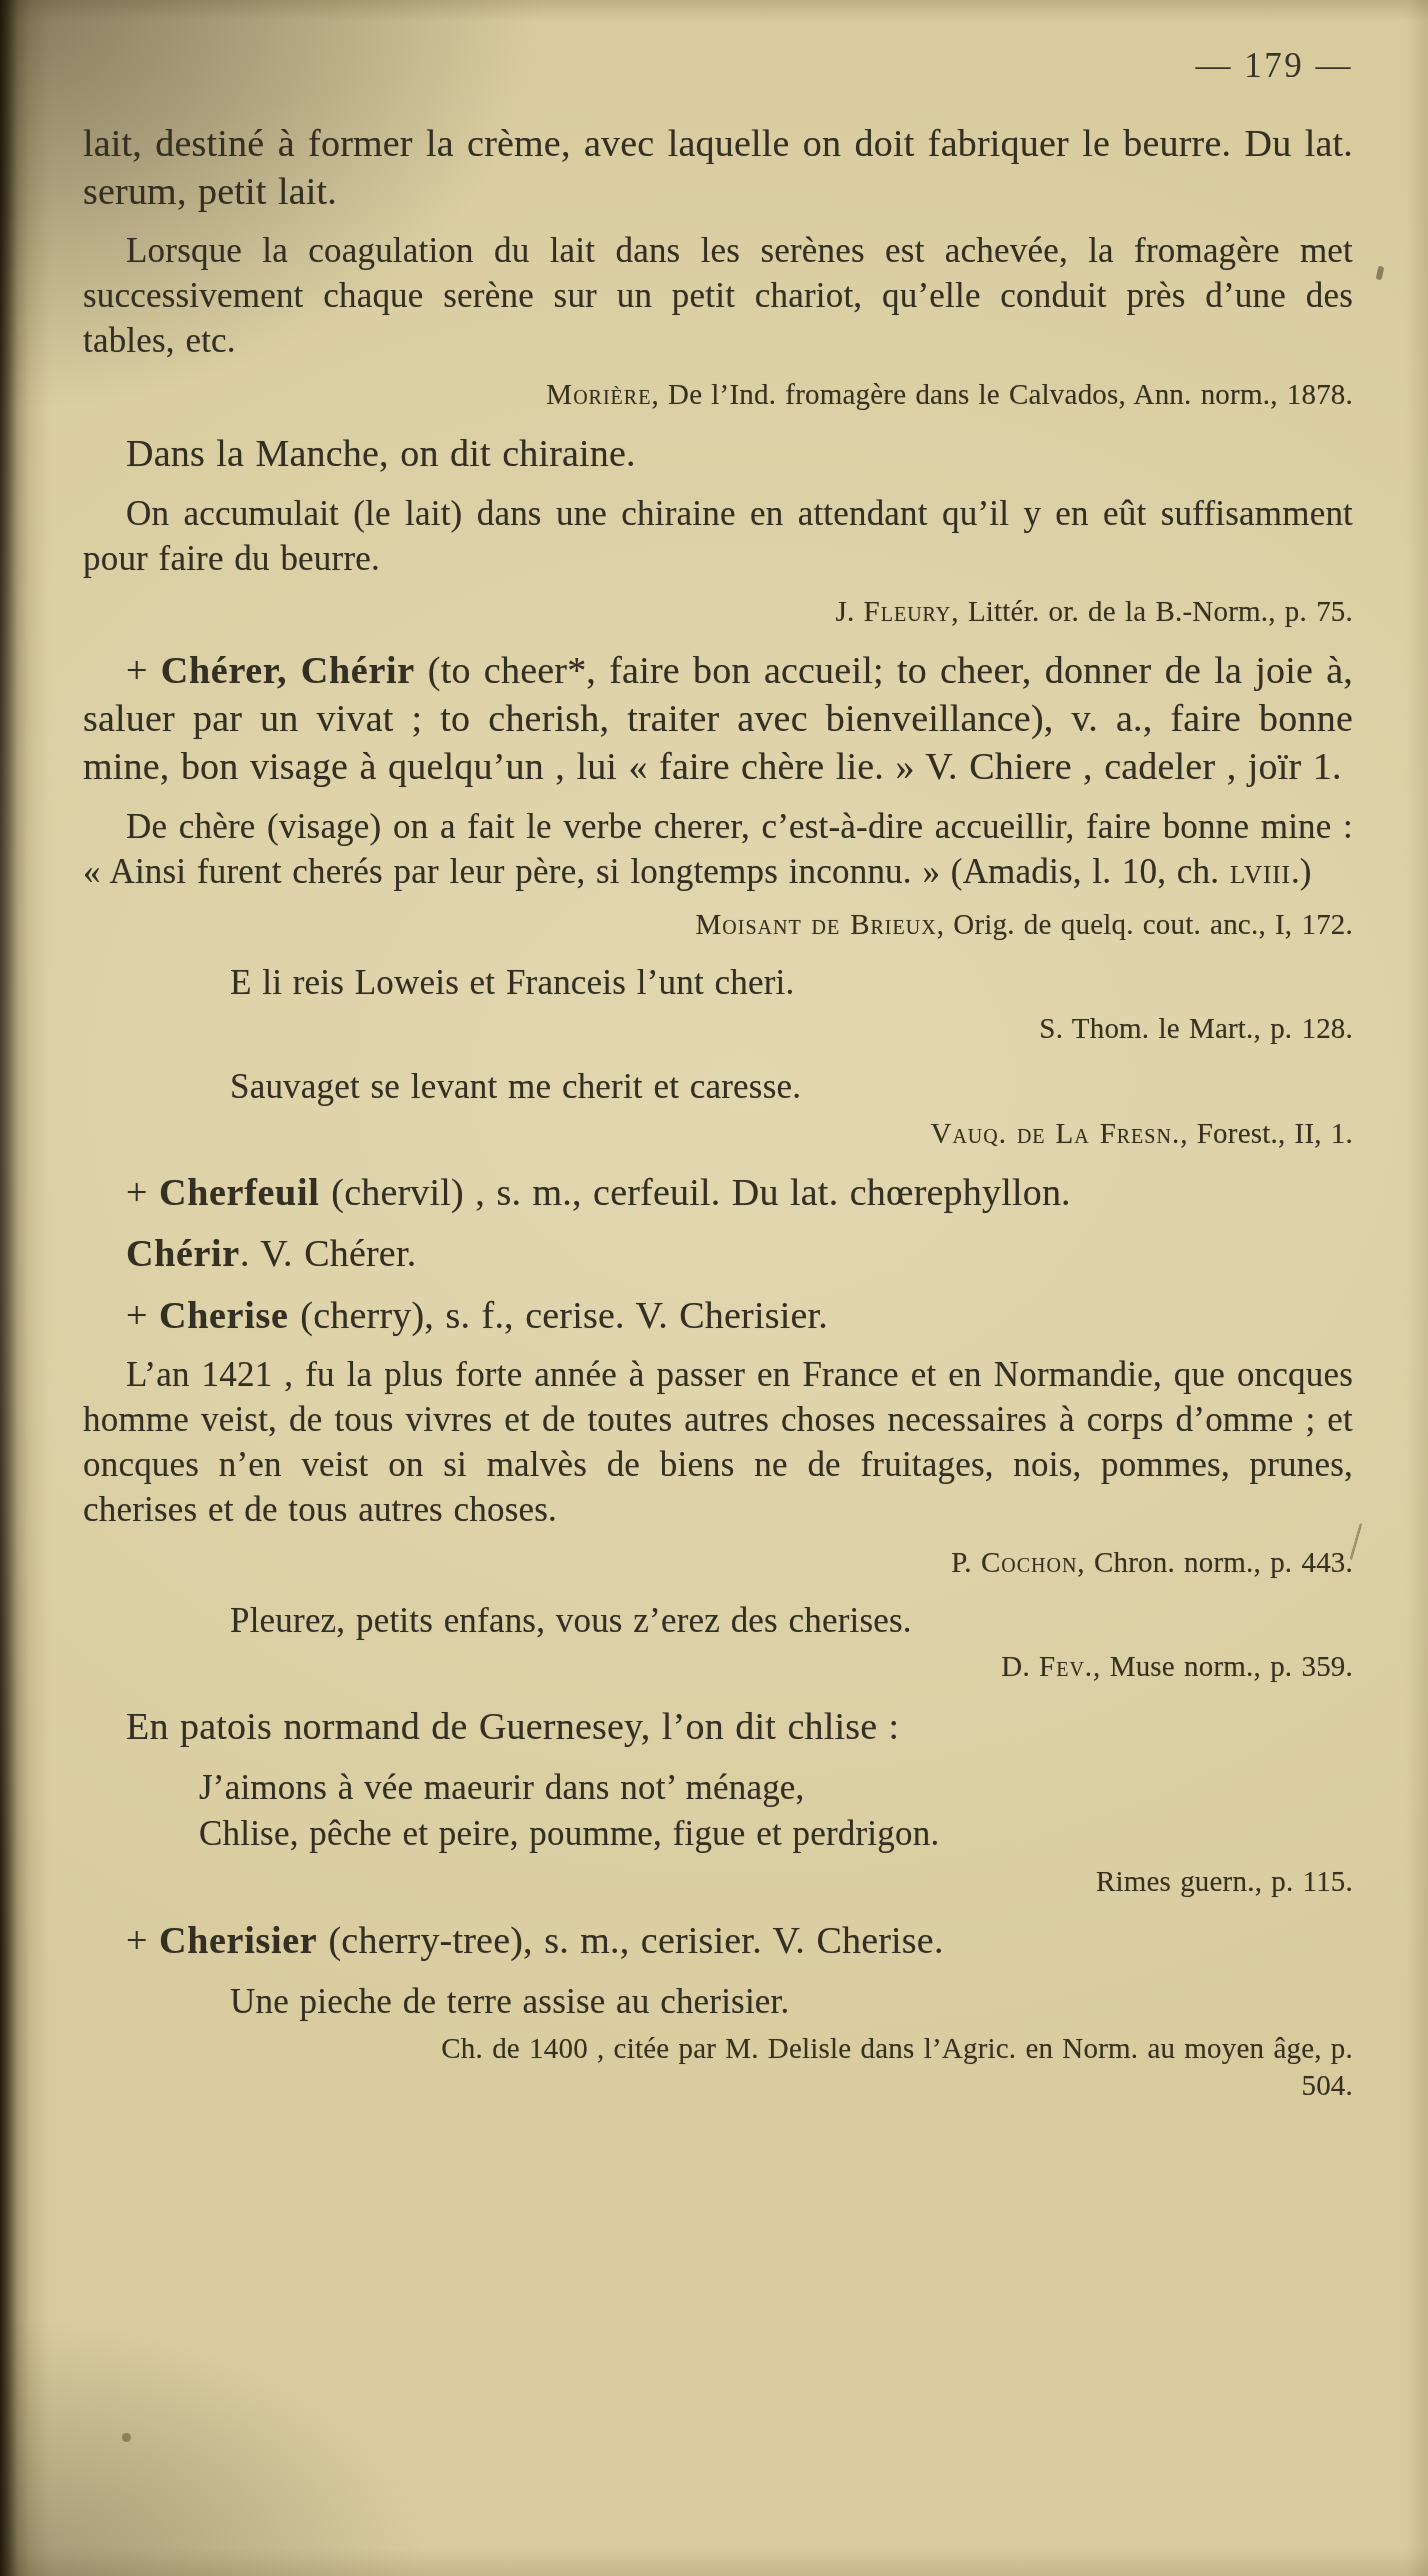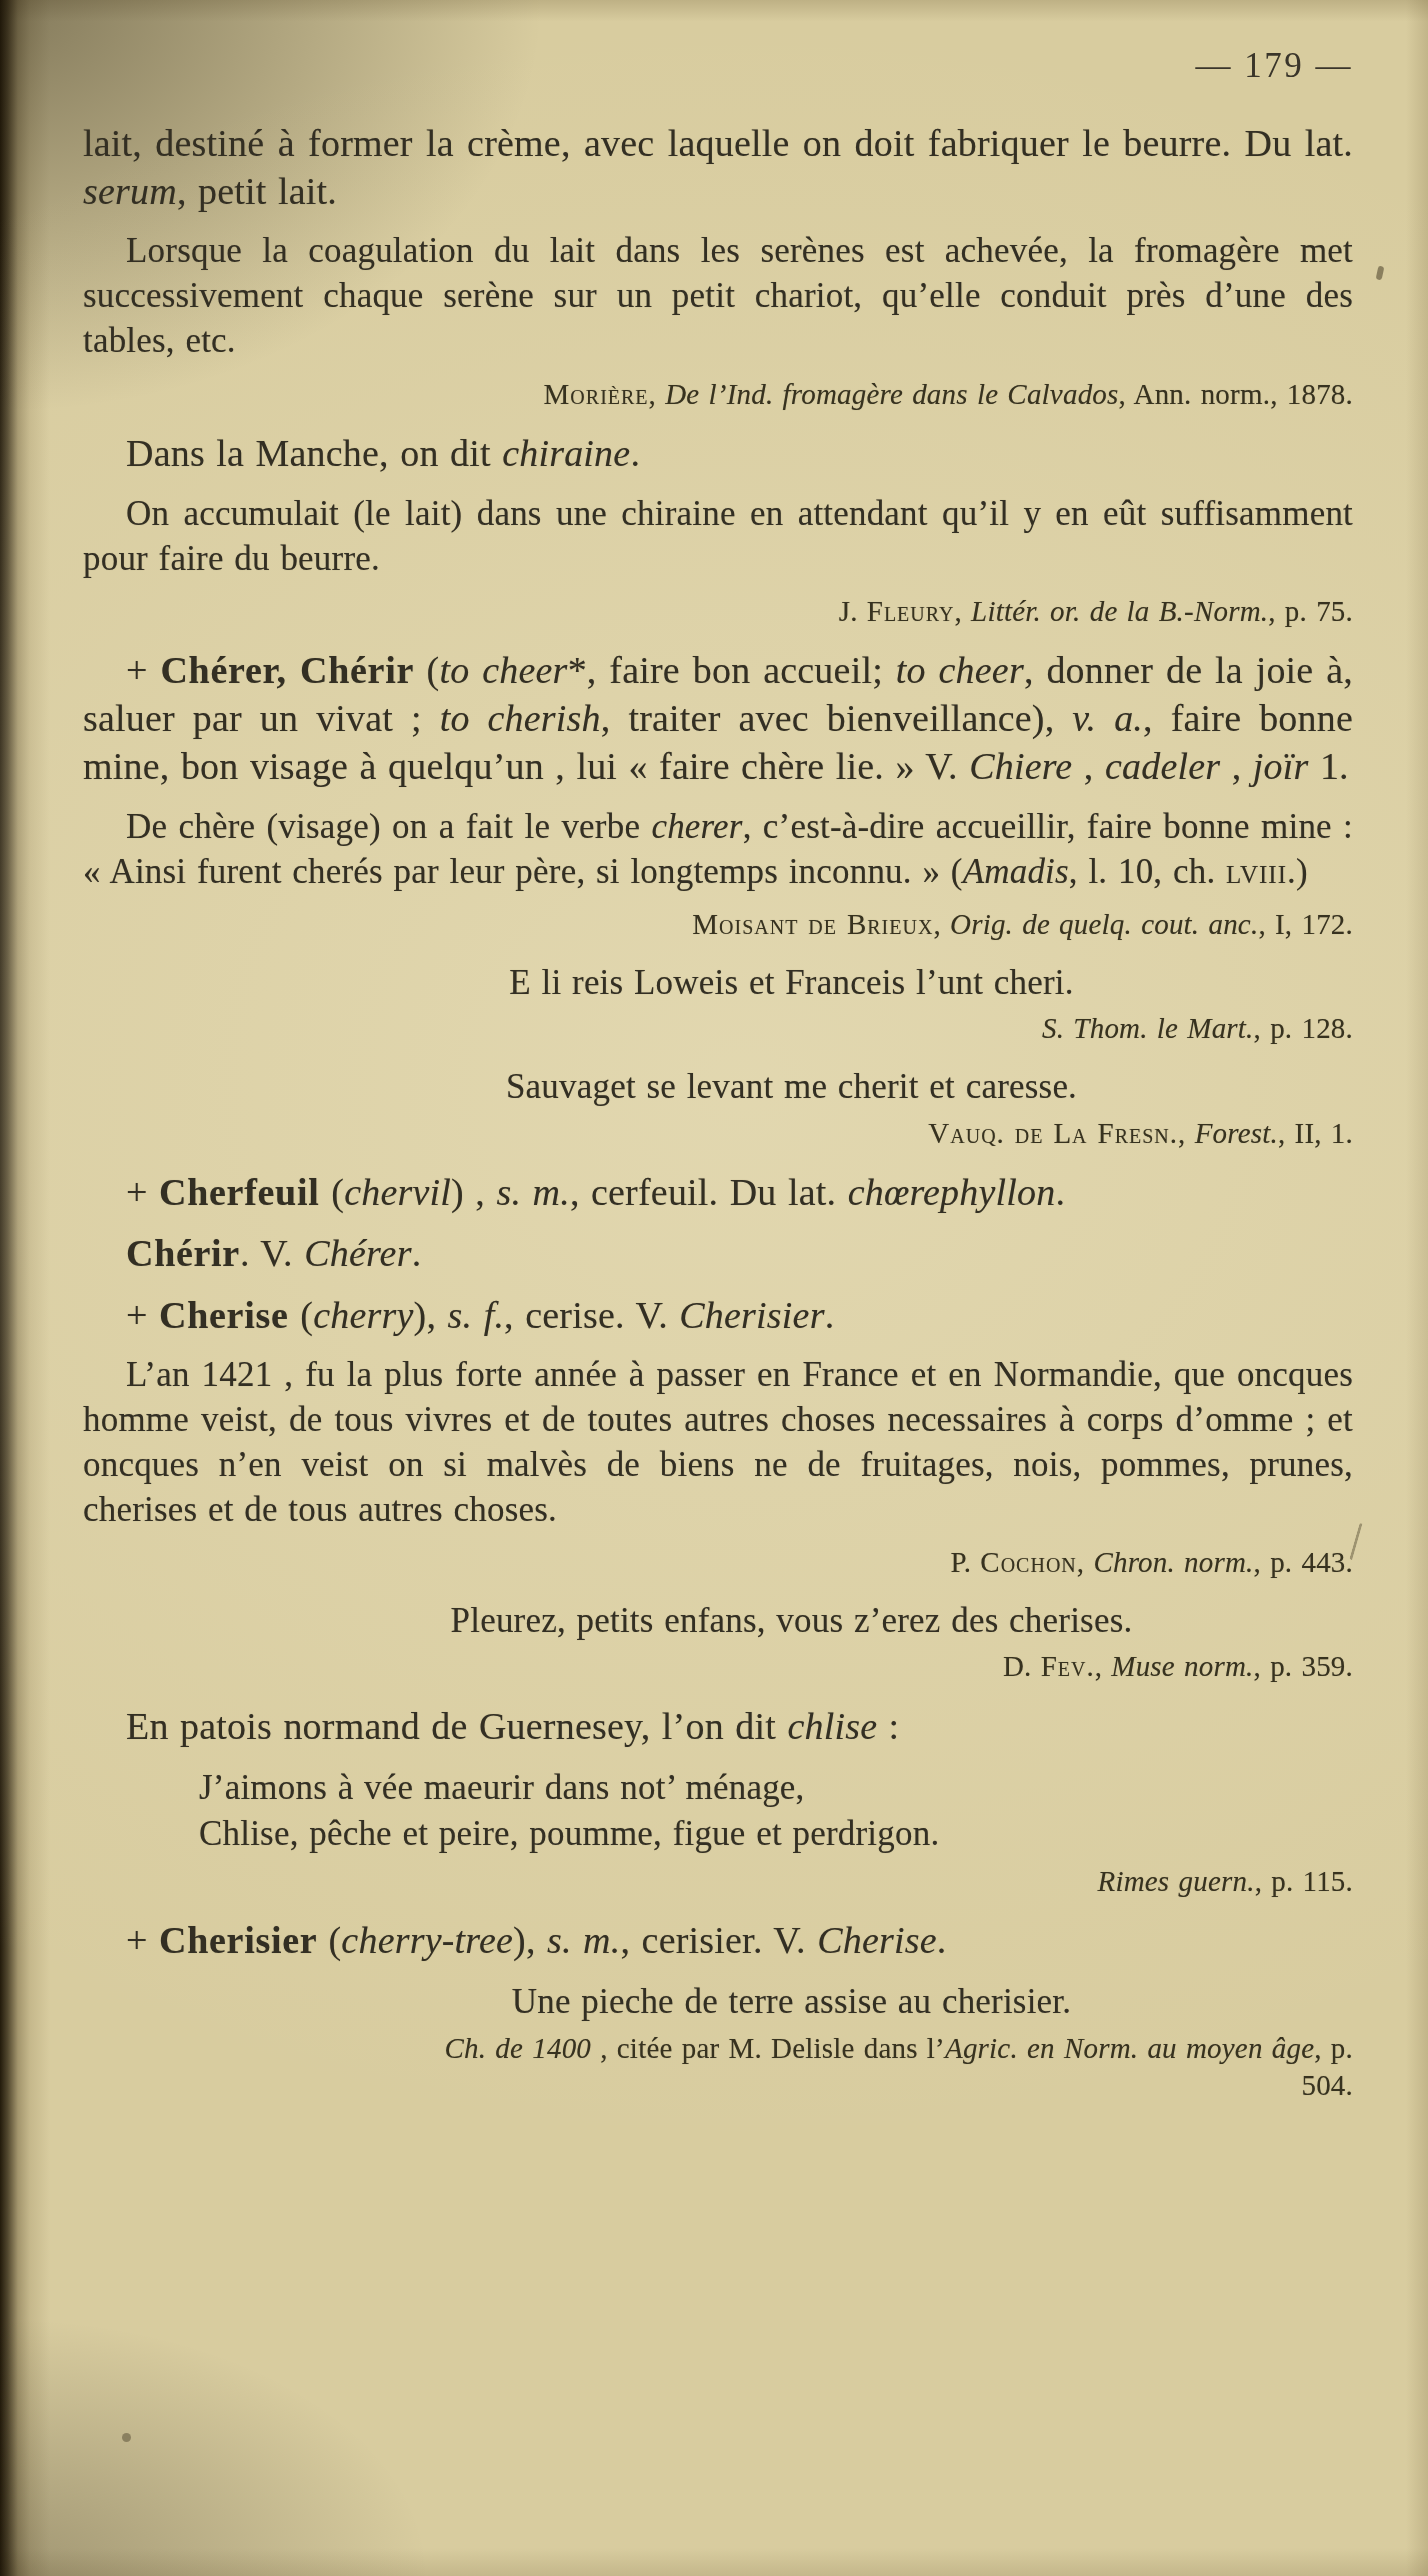--- a/index.html
+++ b/index.html
@@ -35,27 +35,27 @@
   .text-column { position: relative; }
   .blk {
     text-align: justify;
     letter-spacing: 0.2px;
     word-spacing: 1.7px;
     text-shadow: 0 0 0.8px rgba(51,47,35,0.35);
   }
   .p-lg { font-size: 38px; line-height: 48px; text-indent: 43px; margin: 13.2px 0; }
   .p-lg.noindent { text-indent: 0; }
   .p-md { font-size: 35px; line-height: 45px; text-indent: 43px; margin: 12.4px 0; }
-  .quote { font-size: 35px; line-height: 45px; text-indent: 0; text-align: center;
+  .quote { font-size: 35px; line-height: 45px; text-indent: 0; text-align: left;
            margin: 15px 0 3.3px 147px; }
   .verse { font-size: 35px; line-height: 46px; text-indent: 0; text-align: left;
            margin: 15px 0 3.3px 116px; }
   .cite  { font-size: 29px; line-height: 37px; text-indent: 0; text-align: right;
            padding-left: 330px; margin: 5.8px 0 16.5px; color: #37321f; }
-  .run-i  { font-style: italic; }
+  .run-i  { }
   .run-b  { font-weight: bold; letter-spacing: 0.7px; }
   .run-sc { font-variant: small-caps; letter-spacing: 1px; }
   
   .mark { position: absolute; pointer-events: none; }
   .tick {
     left: 1354px; top: 1525px; width: 21.5px; height: 38px;
     border-left: 3.3px solid rgba(96,86,60,0.50);
     transform: rotate(16deg); border-radius: 2.5px;
   }
   .speck1 {

